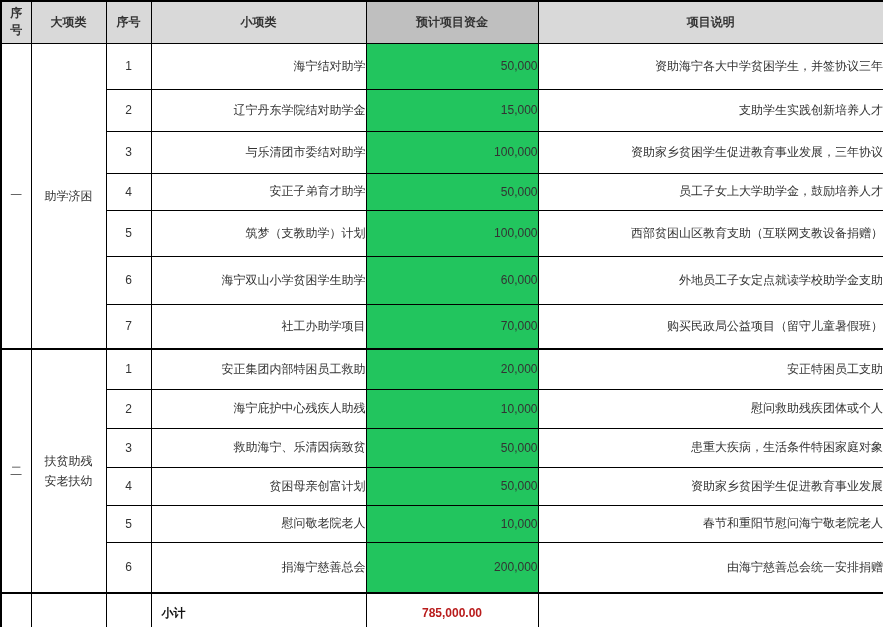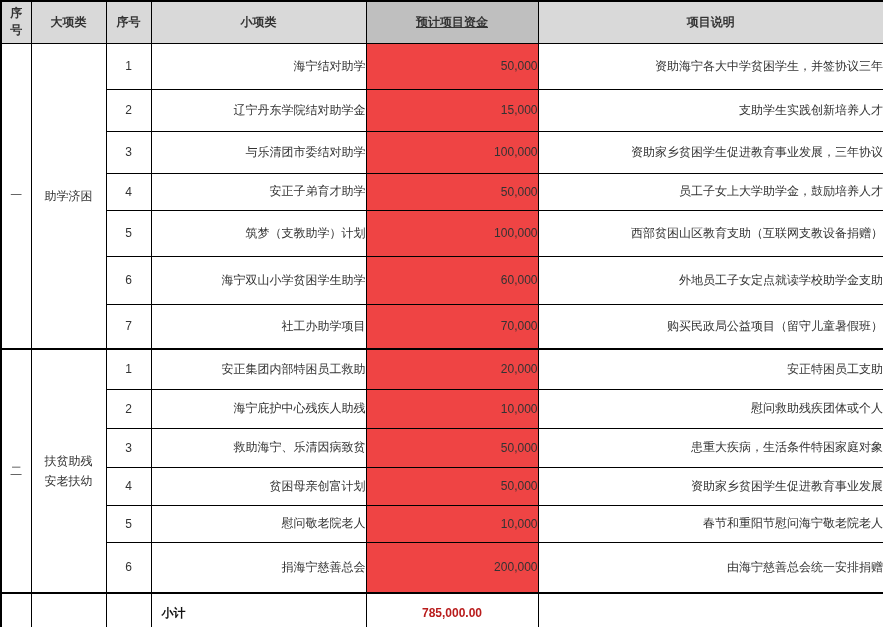--- a/index.html
+++ b/index.html
@@ -5,28 +5,28 @@
   html,body{margin:0;padding:0;background:#fff;}
   .sheet{width:883px;height:627px;overflow:hidden;background:#fff;
          font-family:"Liberation Sans","DejaVu Sans",sans-serif;}
   table.budget{border-collapse:collapse;table-layout:fixed;width:883px;
                border:2px solid #000;}
   table.budget th, table.budget td{
     border:1px solid #000; font-size:12px; color:#333; vertical-align:middle;
     padding:0; overflow:hidden; word-break:break-all;}
   thead th{background:#d9d9d9; font-weight:bold; color:#111;
            border-bottom:2px solid #000; text-align:center;}
-  thead th.budget-h{background:#bfbfbf;text-decoration:underline;}
+  thead th.budget-h{background:#bfbfbf;}
   td.gno{text-align:center; color:#333;}
   td.gname{text-align:center;}
   .gname-inner{display:inline-block; max-width:4em; line-height:1.7; text-align:center;}
   .vwrap{display:inline-block; width:1em; line-height:1.45;}
   td.num{text-align:center;}
   td.itemname{text-align:right; padding-left:10px;}
-  td.money{background:#ef4444; text-align:right; padding-right:50px; color:#404040;}
+  td.money{background:#22c55e; text-align:right; padding-right:50px; color:#404040;}
   td.desc{text-align:right; padding-left:8px;}
   tr.group-start td{border-top:2px solid #000;}
   tr.subtotal td{border-top:2px solid #000;}
   tr.subtotal td.sublabel{font-weight:bold; text-align:left; padding-left:10px; color:#111;}
   tr.subtotal td.subamount{background:#fff; text-align:center; padding-right:0;
                            font-weight:bold; color:#b91c1c;}
 </style>
 </head>
 <body>
 

